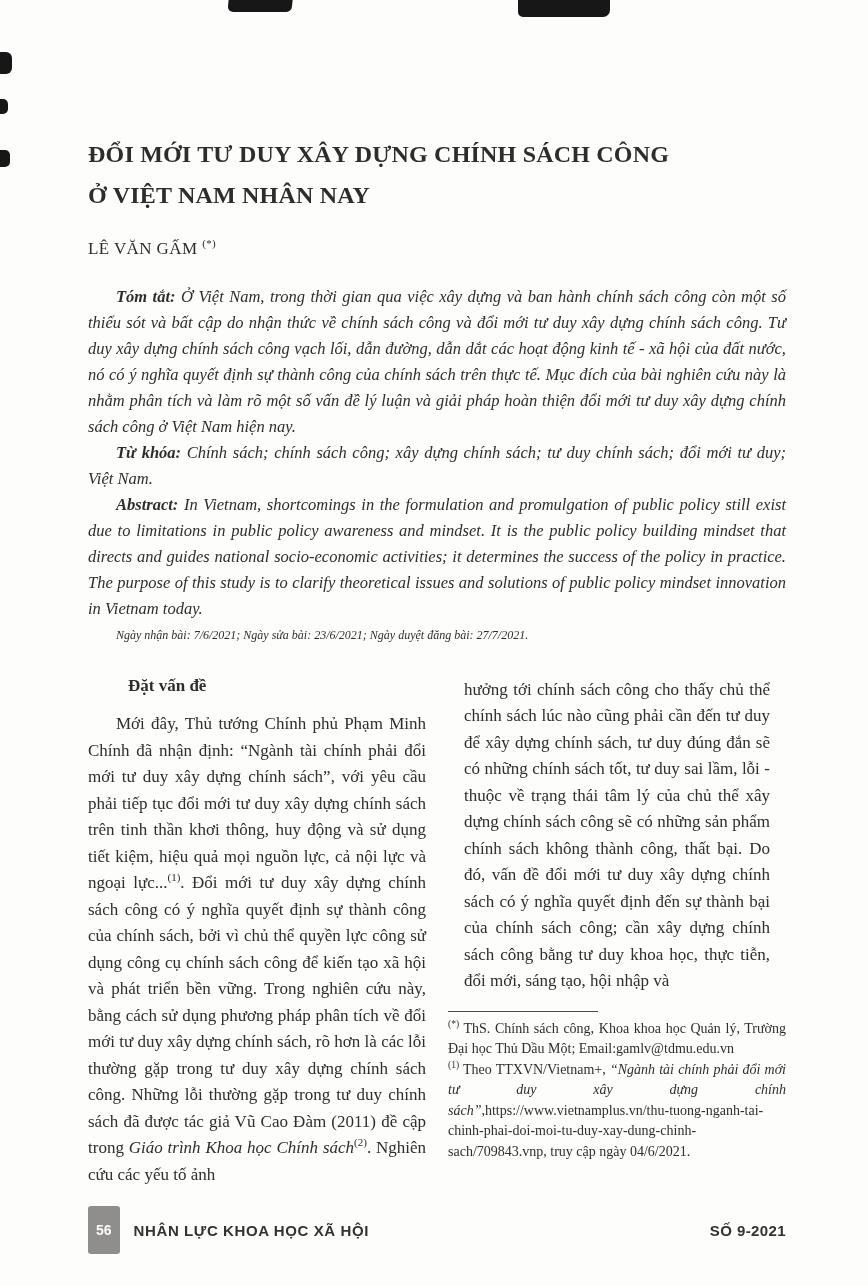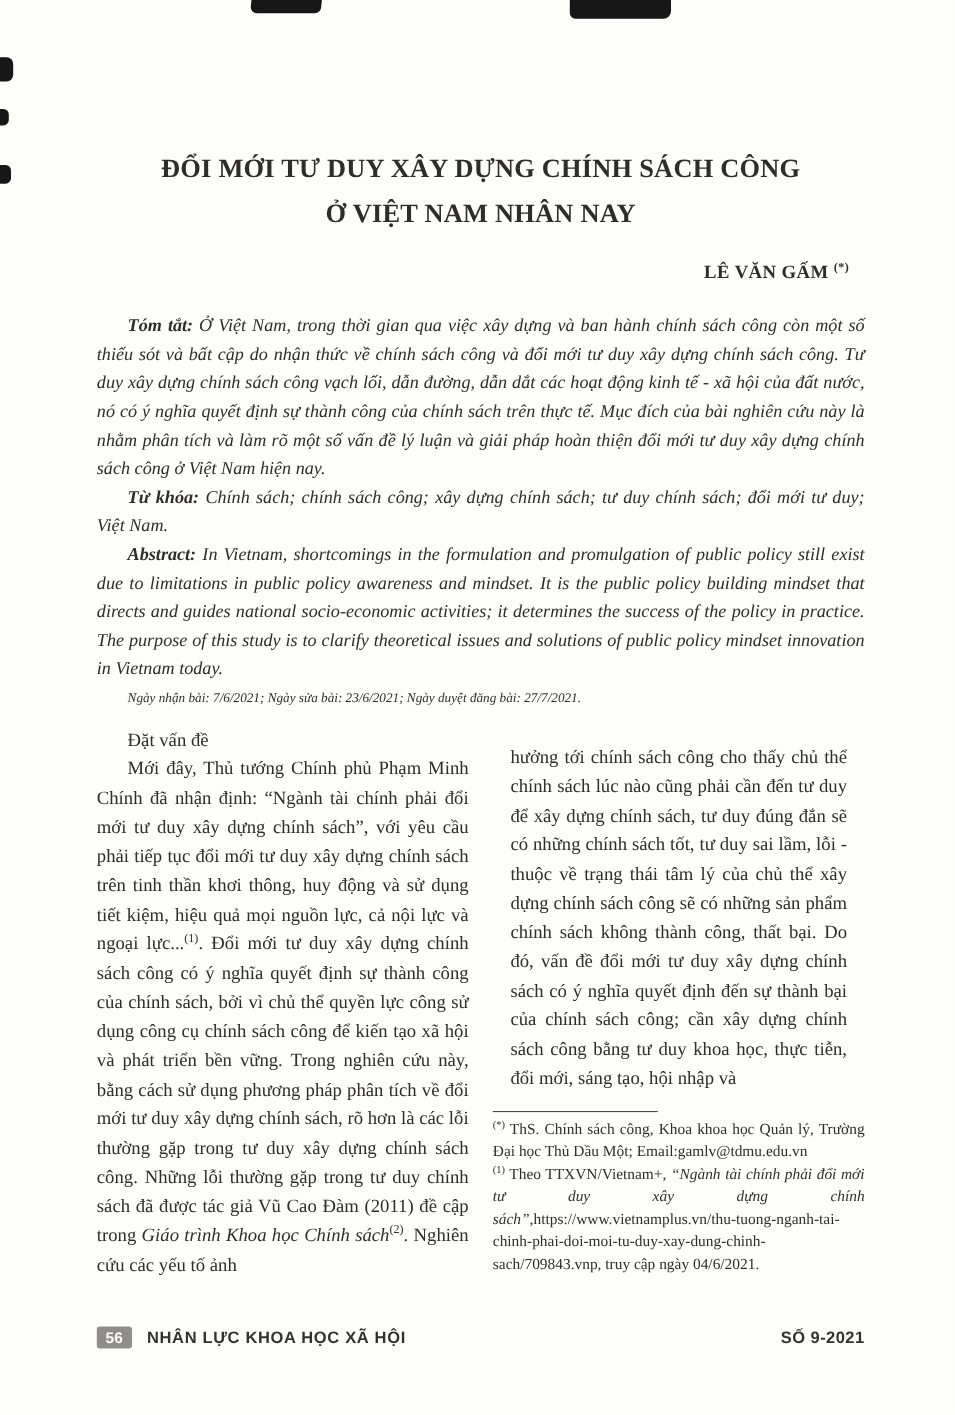--- a/index.html
+++ b/index.html
@@ -24,32 +24,31 @@
 
   .content {
     position: absolute;
     left: 88px;
     top: 0;
     width: 698px;
   }
 
   .title {
     margin: 134px 0 0 0;
-    text-align: center;
     font-size: 24px;
     font-weight: bold;
     line-height: 41px;
     letter-spacing: 0.2px;
   }
 
   .author-line {
     margin-top: 21px;
     padding-right: 14px;
-    text-align: right;
-    font-weight: bold;
+    text-align: left;
+    font-weight: normal;
     font-size: 17px;
     letter-spacing: 0.4px;
   }
   .author-line sup { font-size: 11px; }
 
   .abstract-block {
     margin-top: 25px;
     font-style: italic;
     font-size: 16.5px;
     line-height: 26px;
@@ -62,23 +61,23 @@
   .columns {
     margin-top: 13px;
     display: flex;
     gap: 22px;
     font-size: 17px;
     line-height: 26.5px;
     text-align: justify;
   }
   .col { width: 338px; }
   .section-heading {
-    margin: 0;
+    margin: 12px;
     font-size: 17px;
-    font-weight: normal;
+    font-weight: bold;
     text-indent: 28px;
   }
   .col p.indent { margin: 0; text-indent: 28px; }
   .col p.noindent { margin: 16px; text-indent: 0; }
   .col sup { font-size: 11px; line-height: 0; }
 
   .footnote-sep {
     width: 150px;
     border: 0;
     border-top: 1.5px solid #4a4a4a;
@@ -100,21 +99,21 @@
     display: flex;
     align-items: center;
     font-family: "Liberation Sans", sans-serif;
     font-weight: bold;
     font-size: 15px;
     color: #34322f;
   }
   .pagenum {
     background: #8f8e8c;
     color: #fbfbf9;
-    padding: 2px 8px;
+    padding: 16px 8px;
     border-radius: 3px;
     margin-right: 14px;
     font-size: 14px;
   }
   .journal { flex: 1; letter-spacing: 0.6px; }
   .issue { letter-spacing: 0.4px; }
 </style>
 </head>
 <body>
 

